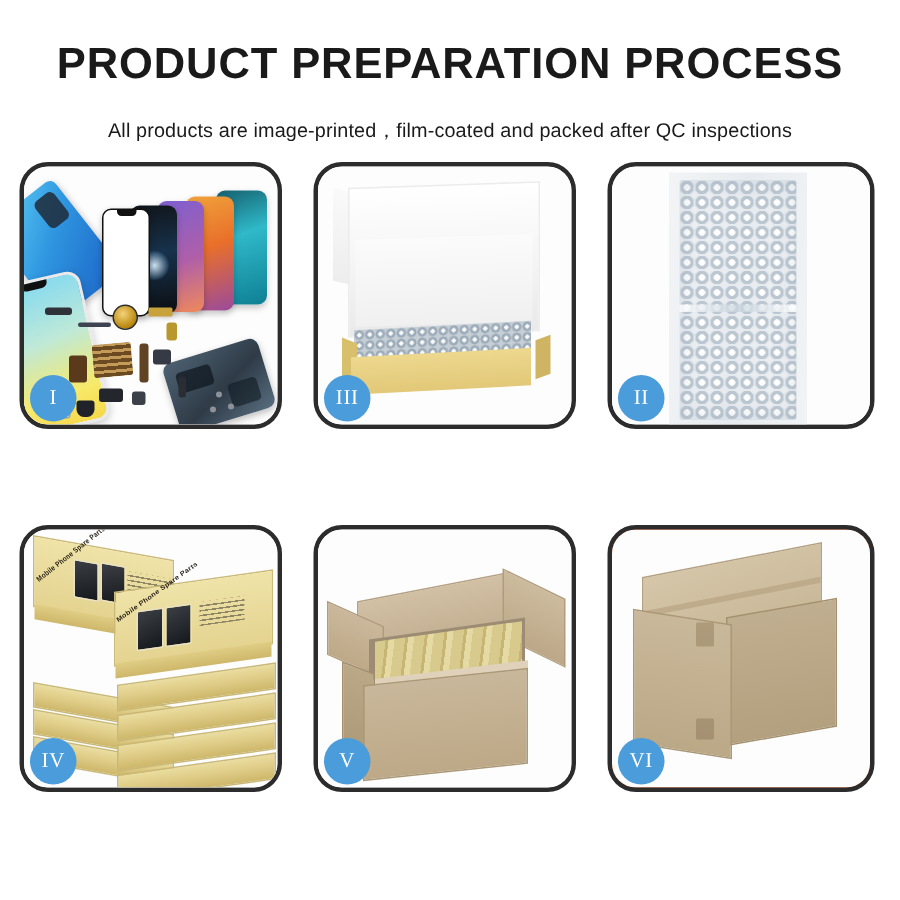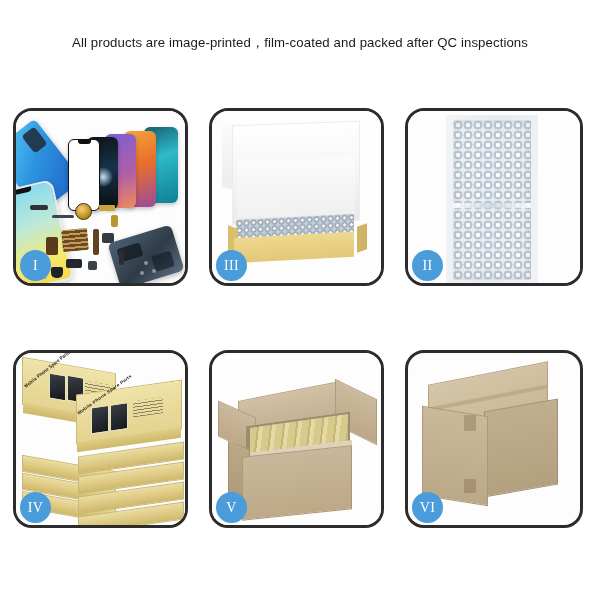--- a/index.html
+++ b/index.html
@@ -10,21 +10,21 @@
   }
   .page{width:600px;height:600px;position:relative;}
 
   
   .header{padding-top:28px;text-align:center;}
   .title{
     font-size:29px;font-weight:700;letter-spacing:.6px;color:#1a1a1a;
     line-height:1.05;white-space:nowrap;
   }
   .subtitle{
-    margin-top:6px;font-size:13.2px;color:#1a1a1a;font-weight:400;
+    margin-top:20px;font-size:13.2px;color:#1a1a1a;font-weight:400;
     letter-spacing:.1px;white-space:nowrap;
   }
 
   
   .grid{
     position:absolute;left:13px;top:108px;width:574px;
     display:grid;grid-template-columns:175px 175px 178px;
     grid-template-rows:178px 178px;column-gap:21px;row-gap:64px;
   }
   .panel{
@@ -284,20 +284,21 @@
     border:1px solid #a4906f;transform:skewY(-10deg);
   }
   .tab{position:absolute;background:rgba(120,100,70,.35);border-radius:1px;}
 </style>
 </head>
 <body>
 
 <div class="page">
 
   <div class="header">
+    <div class="title">PRODUCT PREPARATION PROCESS</div>
     <div class="subtitle">All products are image-printed，film-coated and packed after QC inspections</div>
   </div>
 
   <div class="grid">
 
     <div class="panel p1">
       <div class="photo">
         <div class="ph blue-back"></div>
         <div class="fan">
           <div class="scr s5"></div>

